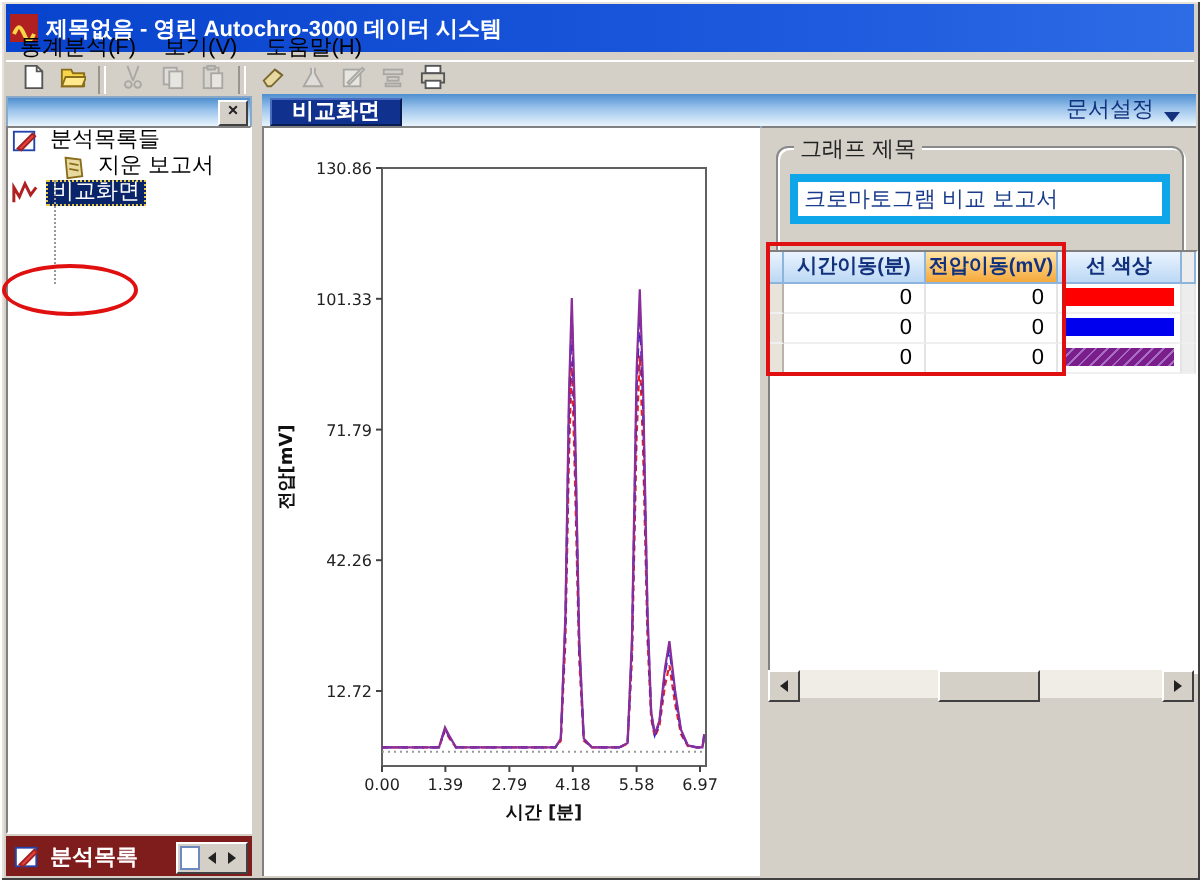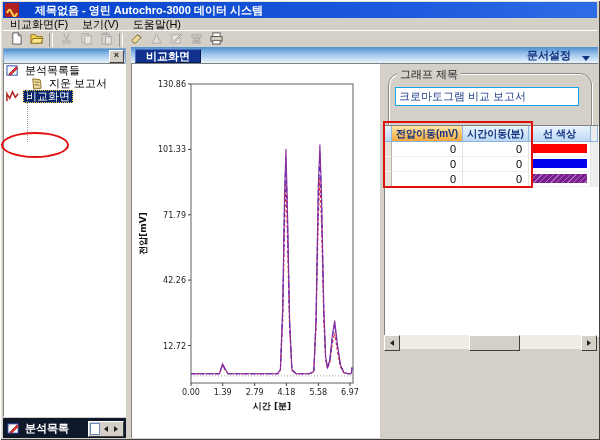--- a/index.html
+++ b/index.html
@@ -1,22 +1,22 @@
 <!DOCTYPE html>
 <html><head>
 <meta charset="utf-8">
 <style>
   html,body{margin:0;padding:0}
   body{font-family:"Liberation Sans","DejaVu Sans",sans-serif;font-size:11px;}
   #app{position:relative;width:600px;height:440px;background:#D4D0C8;overflow:hidden;
        box-shadow:inset 1px 1px 0 #fff, inset -1px -1px 0 #404040, inset 2px 2px 0 #e6e2da;}
   
-  .titlebar{position:absolute;left:3px;top:2px;right:3px;height:16px;
+  .titlebar{position:absolute;left:3px;top:2px;right:3px;height:24px;
     background:linear-gradient(90deg,#0743CC 0%,#1E5BDE 70%,#2E6CE6 100%);
-    display:flex;align-items:center;gap:16px;padding:0 2px;color:#fff;font-weight:bold;}
+    display:flex;align-items:center;gap:4px;padding:0 2px;color:#fff;font-weight:bold;}
   .titlebar .t-icon{width:14px;height:14px;flex:0 0 14px}
   .titlebar .t-text{white-space:nowrap;font-size:11px}
   
   .menubar{position:absolute;left:3px;top:18px;right:3px;height:12px;display:flex;align-items:center;}
   .menu-item{padding:0 7px;line-height:12px;color:#000;cursor:default}
   
   .toolbar{position:absolute;left:3px;top:30px;right:3px;height:17px;display:flex;align-items:center;
     border-top:1px solid #fff;border-bottom:1px solid #9a968e;padding-left:3px}
   .tb-btn{width:20px;height:16px;display:flex;align-items:center;justify-content:center}
   .tb-btn svg{width:13px;height:13px}
@@ -35,53 +35,53 @@
   .tree-row{height:13px;display:flex;white-space:nowrap}
   .tree-spacer{flex:0 0 auto}
   .tree-exp{flex:0 0 9px;height:9px;margin-right:3px}
   .tree-exp svg{width:9px;height:9px;display:block}
   .tree-ico{flex:0 0 14px;height:13px;margin-right:3px}
   .tree-ico svg{width:13px;height:13px;display:block}
   .tree-label{line-height:13px;padding:0 2px;color:#000}
   .tree-label.sel{background:#0A246A;color:#fff;border:1px dotted #e8c840;line-height:11px}
   .guide{position:absolute;border-left:1px dotted #999}
   
-  .tabstrip{position:absolute;left:1px;right:1px;bottom:0;height:20px;background:#0f172a;
+  .tabstrip{position:absolute;left:1px;right:1px;bottom:0;height:20px;background:#7f1d1d;
     display:flex;align-items:center;gap:4px;padding:0 4px;color:#fff;font-weight:bold}
   .tabstrip .tree-ico{margin-right:0}
   .pager{position:absolute;right:2px;top:3px;width:34px;height:14px;background:#D4D0C8;
     border:1px solid;border-color:#fff #404040 #404040 #fff;display:flex;align-items:center}
   .pager .sliver{width:8px;height:10px;background:#fff;border:1px solid #6a8ac0;margin:0 1px}
   .pg-btn{width:10px;height:12px;display:flex;align-items:center;justify-content:center}
   .tri-l{width:0;height:0;border-top:3px solid transparent;border-bottom:3px solid transparent;border-right:4px solid #222}
   .tri-r{width:0;height:0;border-top:3px solid transparent;border-bottom:3px solid transparent;border-left:4px solid #222}
   
   .splitter{position:absolute;left:127px;top:47px;width:4px;bottom:2px;background:#D4D0C8}
   
   .main-head{position:absolute;left:131px;top:47px;right:2px;height:16px;
     background:linear-gradient(180deg,#4E8FD0 0%,#9CC4EC 45%,#E8F4FC 100%);
     border-bottom:1px solid #8aa8c8}
   .view-title{position:absolute;left:4px;top:2px;height:12px;line-height:12px;padding:0 10px;
     background:#10328E;color:#fff;font-weight:bold;border:1px solid;border-color:#4A6CC0 #091C52 #091C52 #4A6CC0}
   .doc-settings{position:absolute;right:8px;top:2px;height:12px;line-height:12px;display:flex;
-    align-items:flex-end;gap:11px;color:#12327E;font-weight:bold}
+    align-items:flex-end;gap:5px;color:#12327E;font-weight:normal}
   .tri-d{width:0;height:0;border-left:4px solid transparent;border-right:4px solid transparent;border-top:5px solid #12327E}
   
   .chart-panel{position:absolute;left:131px;top:63px;width:248px;bottom:2px;background:#fff;
     border-left:1px solid #808080;border-top:1px solid #808080}
   
   .right-panel{position:absolute;left:381px;top:63px;right:2px;bottom:2px;background:#D4D0C8;
     border-top:1px solid #808080}
-  .groupbox{position:absolute;border:1px solid #8a8a8a;border-radius:12px;
+  .groupbox{position:absolute;border:1px solid #8a8a8a;border-radius:6px;
     box-shadow:1px 1px 0 #fff, inset 1px 1px 0 #fff}
   .groupbox .gb-label{position:absolute;top:-7px;left:8px;background:#D4D0C8;padding:0 3px;color:#222}
   .gb-title{left:7px;top:9px;width:202px;height:66px}
   .gb-note{left:7px;top:289px;width:202px;height:82px}
   .title-input{position:absolute;left:6px;top:13px;width:176px;height:15px;background:#fff;
-    border:1px solid #0ea5e9;color:#1A3C8C;font-size:11px;font-family:inherit;padding:1px 3px}
+    border:4px solid #0ea5e9;color:#1A3C8C;font-size:11px;font-family:inherit;padding:1px 3px}
   .note-area{position:absolute;left:8px;top:13px;width:170px;height:58px;background:#fff;
     border:1px solid #5A9AD8;resize:none;font-family:inherit}
   .grid{position:absolute;left:3px;top:61px;width:213px;height:210px;background:#fff;
     border:1px solid;border-color:#808080 #fff #fff #808080}
   .grid-head,.grid-row{display:grid;grid-template-columns:7px 71px 66px 62px 1fr}
   .gh{height:15px;line-height:15px;font-size:10px;font-weight:bold;color:#12327E;text-align:center;
     border-right:1px solid #8CB4DC;border-bottom:1px solid #8CB4DC;overflow:hidden;white-space:nowrap;
     background:linear-gradient(180deg,#EAF4FF,#BCD8F4)}
   .gh.stub{background:linear-gradient(180deg,#EAF4FF,#BCD8F4)}
   .gh.hl{background:linear-gradient(180deg,#FFE4A6,#F5A93B)}
@@ -109,21 +109,21 @@
 
   <div class="titlebar">
     <span class="t-icon"><svg viewBox="0 0 14 14">
           <rect width="14" height="14" fill="#B02020"></rect>
           <path d="M2 10c2-4.5 3-4.5 5 0s3 4.5 5 0" stroke="#F7D64A" fill="none" stroke-width="2"></path>
         </svg></span>
     <span class="t-text">제목없음 - 영린 Autochro-3000 데이터 시스템</span>
   </div>
 
   <div class="menubar">
-      <span class="menu-item">비교화면(F)</span>
+      <span class="menu-item">통계분석(F)</span>
       <span class="menu-item">보기(V)</span>
       <span class="menu-item">도움말(H)</span>
     </div>
 
   <div class="toolbar">
       <span class="tb-btn">
         <span><svg viewBox="0 0 14 14">
             <path d="M3 1h6l3 3v9H3z" fill="#fff" stroke="#555"></path>
             <path d="M9 1v3h3" fill="none" stroke="#555"></path>
           </svg></span>
@@ -291,22 +291,22 @@
 
   <div class="right-panel">
     <div class="groupbox gb-title">
       <span class="gb-label">그래프 제목</span>
       <input class="title-input" type="text" value="크로마토그램 비교 보고서" style="">
     </div>
 
     <div class="grid" id="grid-mount">
         <div class="grid-head">
           <span class="gh stub"></span>
+          <span class="gh">시간이동(분)</span>
           <span class="gh hl">전압이동(mV)</span>
-          <span class="gh">시간이동(분)</span>
           <span class="gh">선 색상</span>
           <span class="gh vstrip"></span>
         </div>
         <div class="grid-row">
           <span class="gc stub"></span>
           <span class="gc">0</span>
           <span class="gc">0</span>
           <span class="gc" style="padding: 0px;">
             <div class="bar" style="background: rgb(255, 0, 0);"></div>
           </span>

